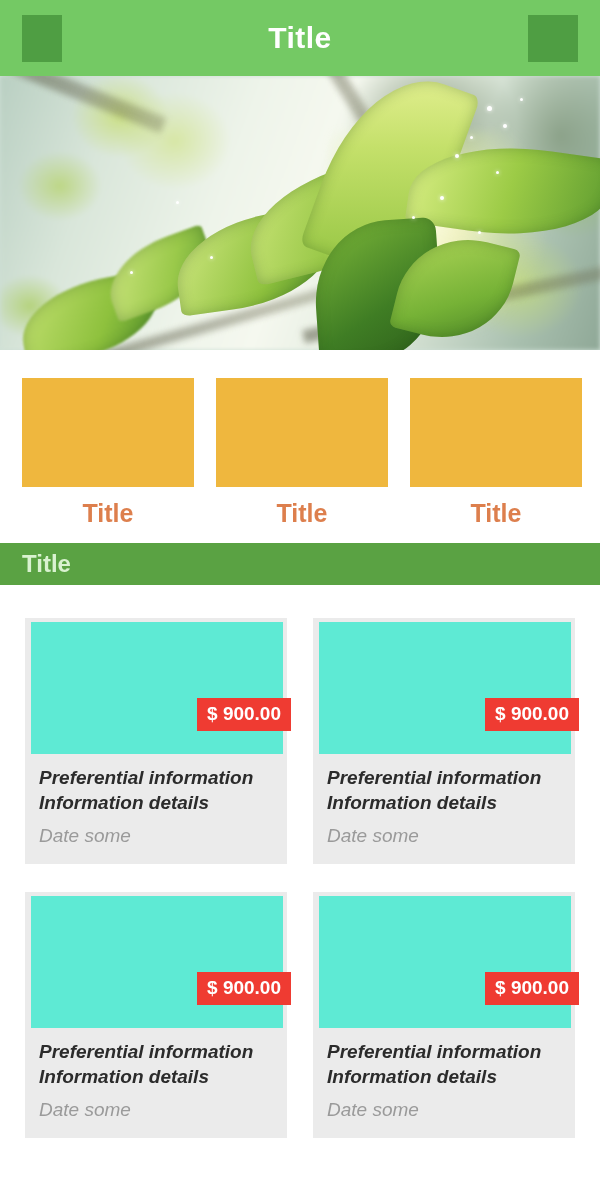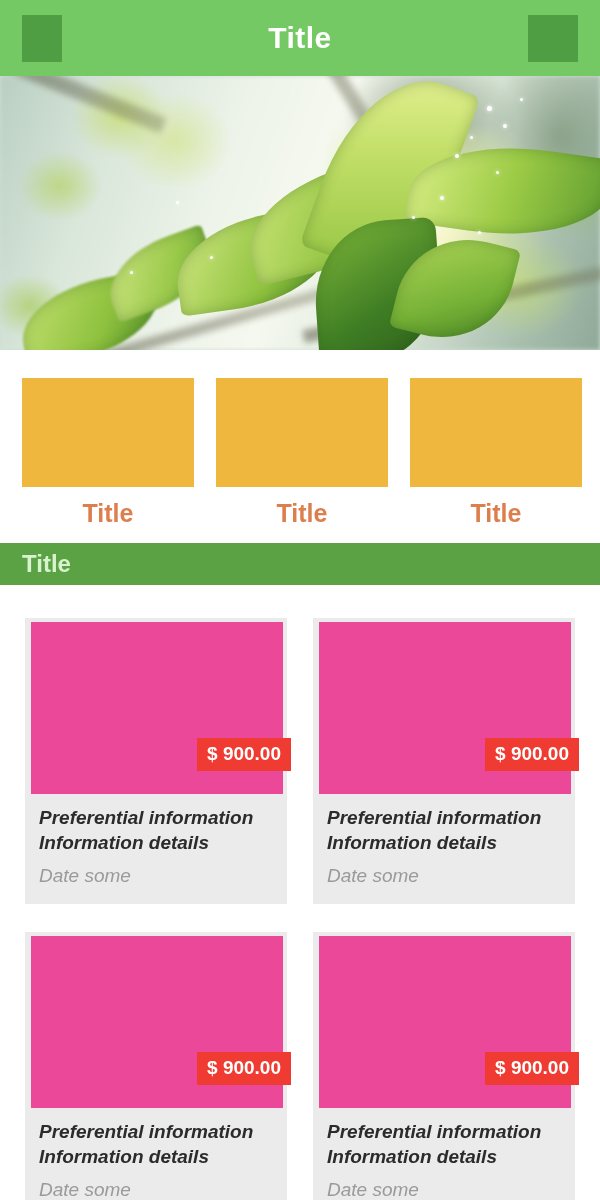--- a/index.html
+++ b/index.html
@@ -150,22 +150,22 @@
     margin-bottom:28px;
   }
   .card {
     position:relative;
     width:262px;
     background:#ebebeb;
     padding:4px 4px 0 6px;
   }
   .card-media {
     position:relative;
-    width:252px; height:172px;
-    background:#ec4899;
+    width:252px; height:132px;
+    background:#5eead4;
   }
   .price-badge {
     position:absolute;
     right:-8px; bottom:23px;
     background:#ef3b32;
     color:#ffffff;
     font-size:19px;
     font-weight:bold;
     padding:5px 10px 6px 10px;
     white-space:nowrap;

